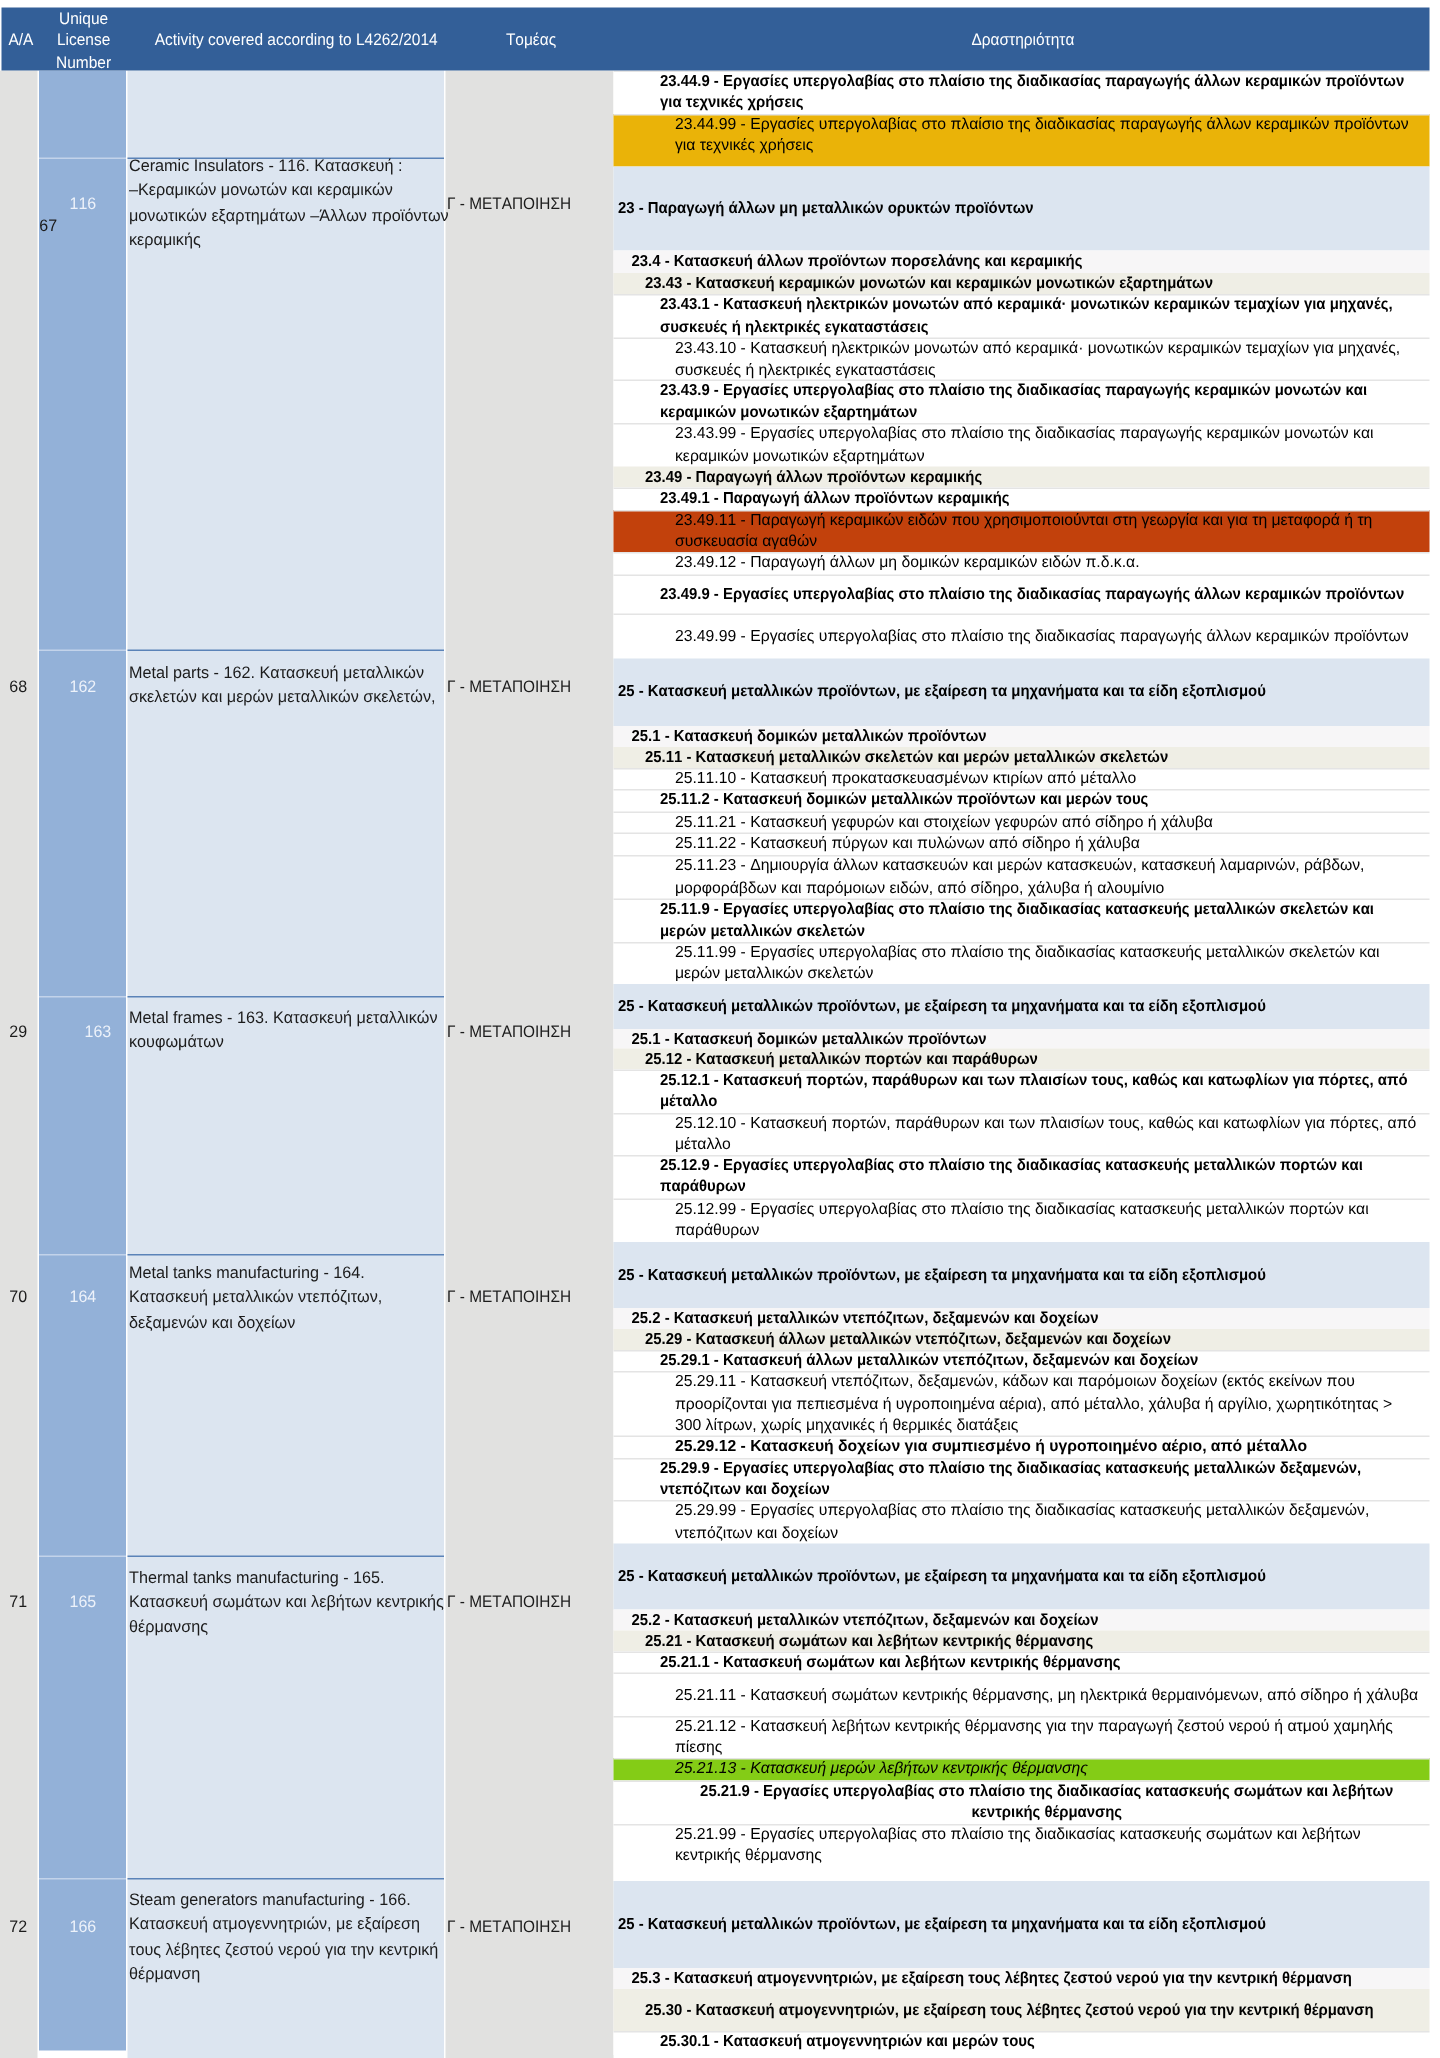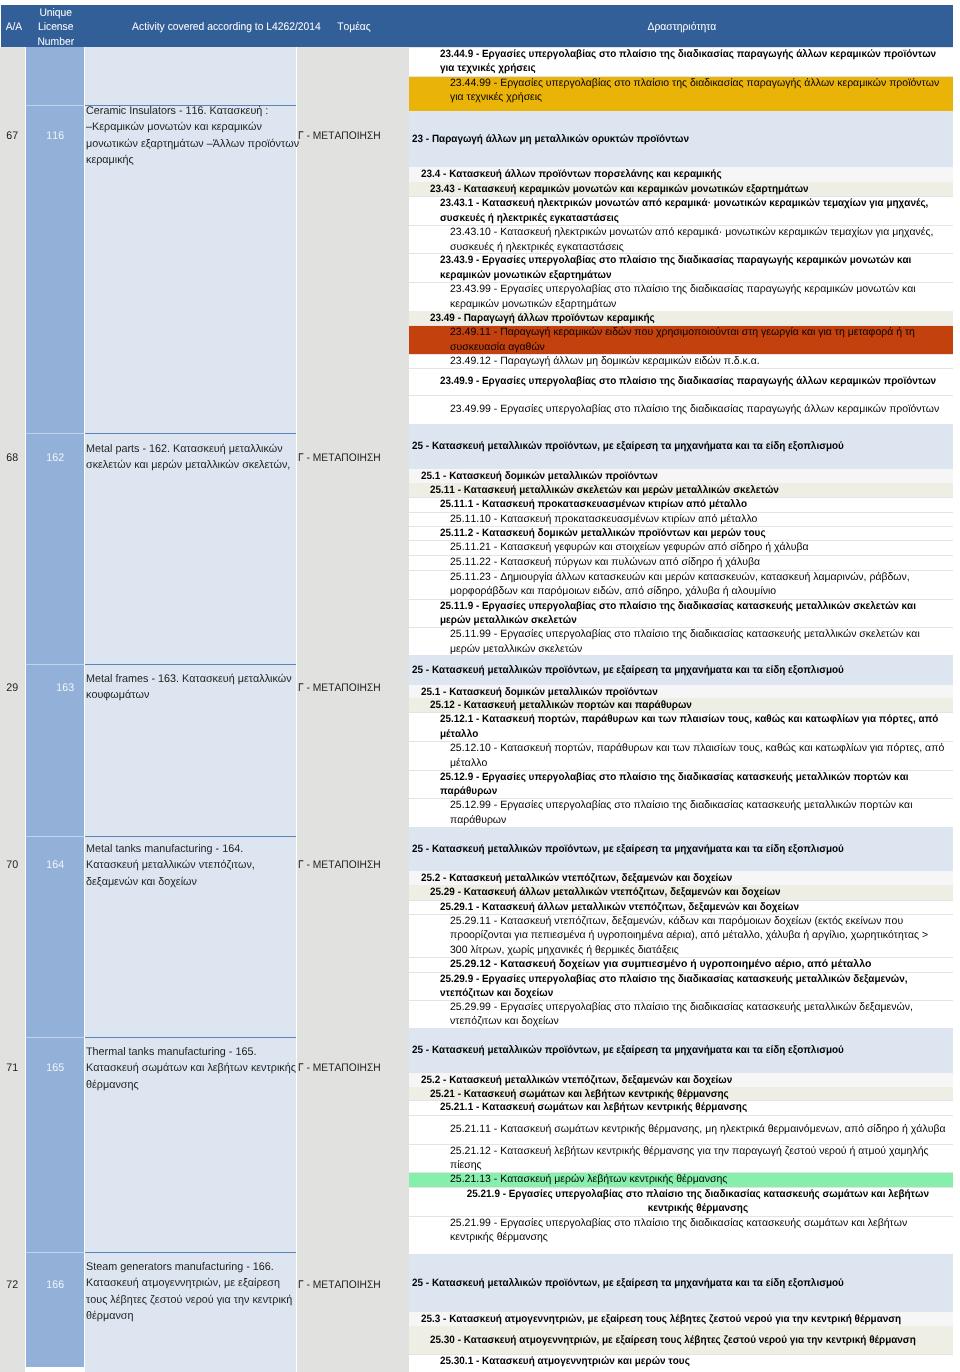--- a/index.html
+++ b/index.html
@@ -48,29 +48,29 @@
   <div class="lcol" id="col-aa"></div>
   <div class="lcol" id="col-lic"></div>
   <div class="lcol" id="col-act"></div>
   <div class="lcol" id="col-tom"></div>
 
   <div id="hdr">
     <div class="hcell" id="h-aa" style="left:0;top:14.5px;width:25px"><span class="hc">A/A</span></div>
     <div class="hcell wrap" id="h-lic" style="left:26px;top:0.5px;width:58px"><span class="hc">Unique
 License
 Number</span></div>
-    <div class="hcell" id="h-act" style="left:97px;top:14.5px;width:230px;text-align:right"><span class="hc">Activity covered according to L4262/2014</span></div>
+    <div class="hcell" id="h-act" style="left:81px;top:14.5px;width:230px;text-align:center"><span class="hc">Activity covered according to L4262/2014</span></div>
     <div class="hcell" id="h-tom" style="left:297px;top:14.5px;width:112px"><span class="hc">Τομέας</span></div>
     <div class="hcell" id="h-dra" style="left:409px;top:14.5px;width:543px"><span class="hc">Δραστηριότητα</span></div>
   </div>
 
   <div id="lrows">
       <div class="lsep" style="top: 105px;"></div>
       <div class="lsep2" style="top: 105px;"></div>
-      <div class="aa-num" style="top: 129px;"><span class="sxc">67</span></div>
+      <div class="aa-num" style="top: 144px; margin-left: 20px;"><span class="sxc">67</span></div>
       <div class="lic-num" style="top: 129px;"><span class="sxc">116</span></div>
       <div class="act-txt" style="top: 103px;"><span class="sx">Ceramic Insulators - 116. Κατασκευή :
 –Κεραμικών μονωτών και κεραμικών
 μονωτικών εξαρτημάτων –Άλλων προϊόντων
 κεραμικής</span></div>
       <div class="tom-txt" style="top: 129px;"><span class="sx2">Γ - ΜΕΤΑΠΟΙΗΣΗ</span></div>
       <div class="lsep" style="top: 433px;"></div>
       <div class="lsep2" style="top: 433px;"></div>
       <div class="aa-num" style="top: 451px;"><span class="sxc">68</span></div>
       <div class="lic-num" style="top: 451px;"><span class="sxc">162</span></div>
@@ -146,20 +146,24 @@
         <div class="rsep" style="top: 0px;"></div>
       </div>
       <div class="rrow" style="height: 28.9px; background: rgb(255, 255, 255);">
         <div class="rtx" style="font-weight: normal; padding-left: 40.6px; padding-right: 0px; top: 0px;"><span class="rin r">23.43.99 - Εργασίες υπεργολαβίας στο πλαίσιο της διαδικασίας παραγωγής κεραμικών μονωτών και
 κεραμικών μονωτικών εξαρτημάτων</span></div>
         <div class="rsep" style="top: 0px;"></div>
       </div>
       <div class="rrow" style="height: 14.1px; background: rgb(239, 238, 229);">
         <div class="rtx" style="font-weight: bold; padding-left: 21px; padding-right: 0px; top: 0px;"><span class="rin b">23.49 - Παραγωγή άλλων προϊόντων κεραμικής</span></div>
       </div>
+      <div class="rrow" style="height: 14.6px; background: rgb(255, 255, 255);">
+        <div class="rtx" style="font-weight: bold; padding-left: 31.3px; padding-right: 0px; top: 0px;"><span class="rin b">23.49.1 - Παραγωγή άλλων προϊόντων κεραμικής</span></div>
+        <div class="rsep" style="top: 0px;"></div>
+      </div>
       <div class="rrow" style="height: 28.1px; background: #c2410c;">
         <div class="rtx" style="font-weight: normal; padding-left: 40.6px; padding-right: 0px; top: 0px;"><span class="rin r">23.49.11 - Παραγωγή κεραμικών ειδών που χρησιμοποιούνται στη γεωργία και για τη μεταφορά ή τη
 συσκευασία αγαθών</span></div>
         <div class="rsep" style="top: 0px;"></div>
       </div>
       <div class="rrow" style="height: 14.8px; background: rgb(255, 255, 255);">
         <div class="rtx" style="font-weight: normal; padding-left: 40.6px; padding-right: 0px; top: 0px;"><span class="rin r">23.49.12 - Παραγωγή άλλων μη δομικών κεραμικών ειδών π.δ.κ.α.</span></div>
         <div class="rsep" style="top: 0px;"></div>
       </div>
       <div class="rrow" style="height: 26.2px; background: rgb(255, 255, 255);">
@@ -171,24 +175,20 @@
         <div class="rsep" style="top: 0px;"></div>
       </div>
       <div class="rrow" style="height: 44.9px; background: rgb(220, 229, 240);">
         <div class="rtx" style="font-weight: bold; padding-left: 3px; padding-right: 0px; top: 15.29px;"><span class="rin b">25 - Κατασκευή μεταλλικών προϊόντων, με εξαίρεση τα μηχανήματα και τα είδη εξοπλισμού</span></div>
       </div>
       <div class="rrow" style="height: 14.2px; background: rgb(247, 246, 247);">
         <div class="rtx" style="font-weight: bold; padding-left: 12.3px; padding-right: 0px; top: 0px;"><span class="rin b">25.1 - Κατασκευή δομικών μεταλλικών προϊόντων</span></div>
       </div>
       <div class="rrow" style="height: 14.2px; background: rgb(239, 238, 229);">
         <div class="rtx" style="font-weight: bold; padding-left: 21px; padding-right: 0px; top: 0px;"><span class="rin b">25.11 - Κατασκευή μεταλλικών σκελετών και μερών μεταλλικών σκελετών</span></div>
-      </div>
-      <div class="rrow" style="height: 14.2px; background: rgb(255, 255, 255);">
-        <div class="rtx" style="font-weight: bold; padding-left: 31.3px; padding-right: 0px; top: 0px;"><span class="rin b">25.11.1 - Κατασκευή προκατασκευασμένων κτιρίων από μέταλλο</span></div>
-        <div class="rsep" style="top: 0px;"></div>
       </div>
       <div class="rrow" style="height: 14.3px; background: rgb(255, 255, 255);">
         <div class="rtx" style="font-weight: normal; padding-left: 40.6px; padding-right: 0px; top: 0px;"><span class="rin r">25.11.10 - Κατασκευή προκατασκευασμένων κτιρίων από μέταλλο</span></div>
         <div class="rsep" style="top: 0px;"></div>
       </div>
       <div class="rrow" style="height: 14.7px; background: rgb(255, 255, 255);">
         <div class="rtx" style="font-weight: bold; padding-left: 31.3px; padding-right: 0px; top: 0px;"><span class="rin b">25.11.2 - Κατασκευή δομικών μεταλλικών προϊόντων και μερών τους</span></div>
         <div class="rsep" style="top: 0px;"></div>
       </div>
       <div class="rrow" style="height: 14.5px; background: rgb(255, 255, 255);">
@@ -291,21 +291,21 @@
       </div>
       <div class="rrow" style="height: 28.5px; background: rgb(255, 255, 255);">
         <div class="rtx" style="font-weight: normal; padding-left: 40.6px; padding-right: 0px; top: 7.09px;"><span class="rin r">25.21.11 - Κατασκευή σωμάτων κεντρικής θέρμανσης, μη ηλεκτρικά θερμαινόμενων, από σίδηρο ή χάλυβα</span></div>
         <div class="rsep" style="top: 0px;"></div>
       </div>
       <div class="rrow" style="height: 28.4px; background: rgb(255, 255, 255);">
         <div class="rtx" style="font-weight: normal; padding-left: 40.6px; padding-right: 0px; top: 0px;"><span class="rin r">25.21.12 - Κατασκευή λεβήτων κεντρικής θέρμανσης για την παραγωγή ζεστού νερού ή ατμού χαμηλής
 πίεσης</span></div>
         <div class="rsep" style="top: 0px;"></div>
       </div>
-      <div class="rrow" style="height: 14.8px; background: #86efac;">
+      <div class="rrow" style="height: 14.8px; background: #84cc16; font-style: italic;">
         <div class="rtx" style="font-weight: normal; padding-left: 40.6px; padding-right: 0px; top: 0px;"><span class="rin r">25.21.13 - Κατασκευή μερών λεβήτων κεντρικής θέρμανσης</span></div>
         <div class="rsep" style="top: 0px;"></div>
       </div>
       <div class="rrow" style="height: 28.9px; background: rgb(255, 255, 255);">
         <div class="rtx" style="font-weight: bold; padding-left: 31.3px; padding-right: 4px; top: 0px; text-align: center;"><span class="rin b">25.21.9 - Εργασίες υπεργολαβίας στο πλαίσιο της διαδικασίας κατασκευής σωμάτων και λεβήτων
 κεντρικής θέρμανσης</span></div>
         <div class="rsep" style="top: 0px;"></div>
       </div>
       <div class="rrow" style="height: 38px; background: rgb(255, 255, 255);">
         <div class="rtx" style="font-weight: normal; padding-left: 40.6px; padding-right: 0px; top: 0px;"><span class="rin r">25.21.99 - Εργασίες υπεργολαβίας στο πλαίσιο της διαδικασίας κατασκευής σωμάτων και λεβήτων

